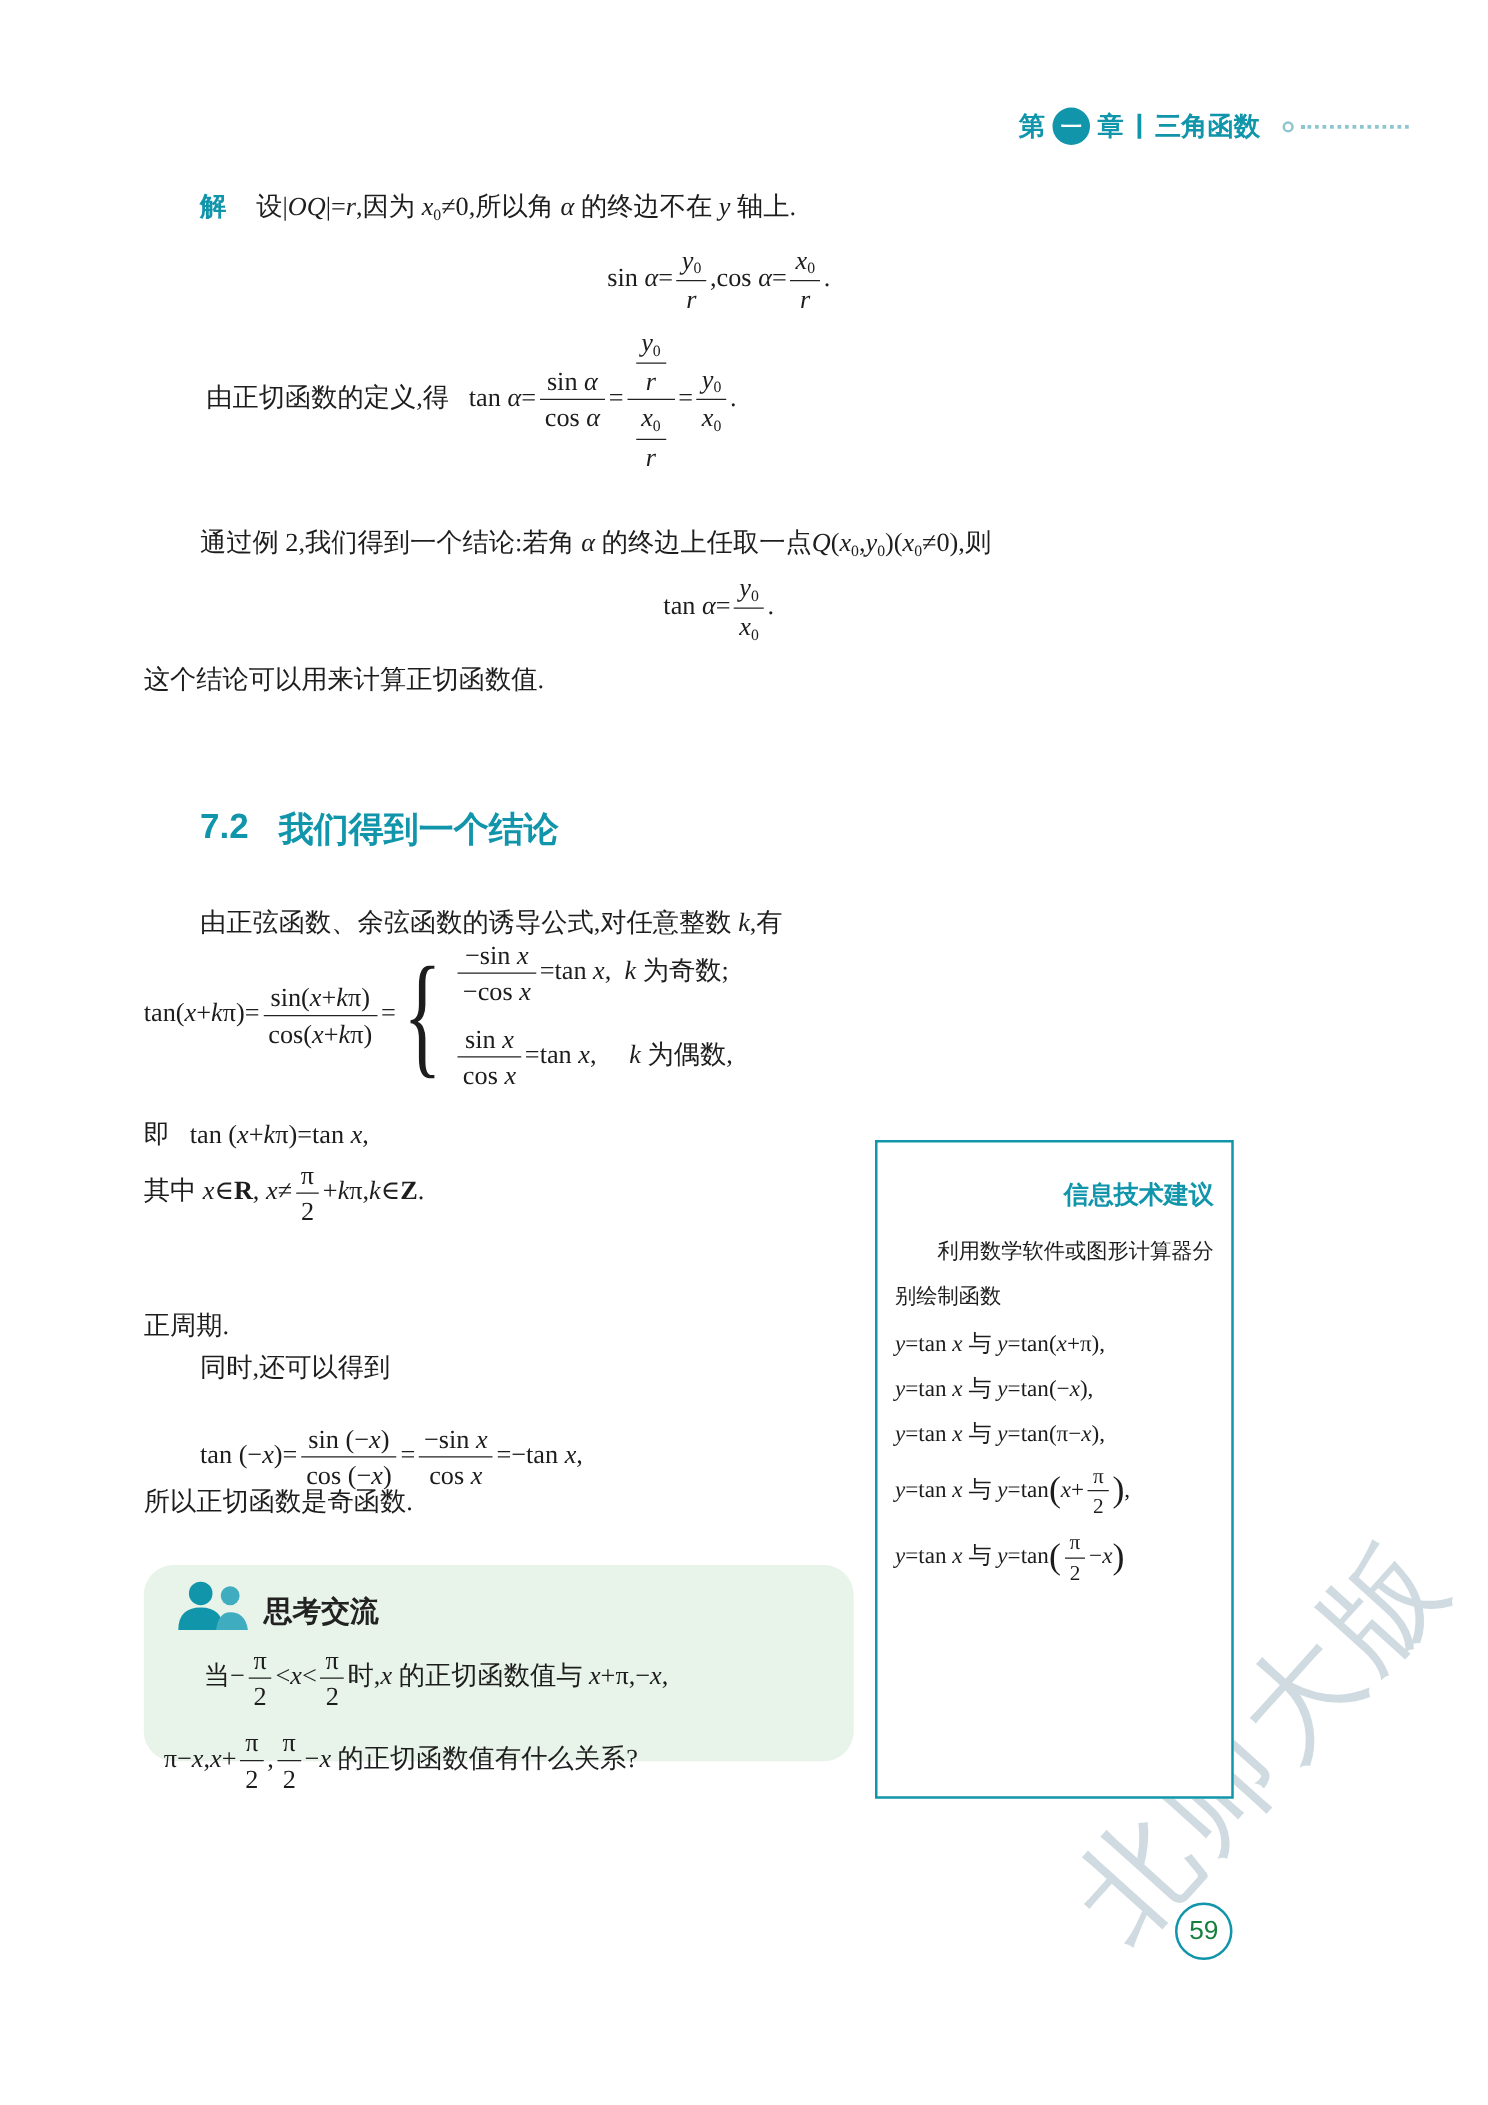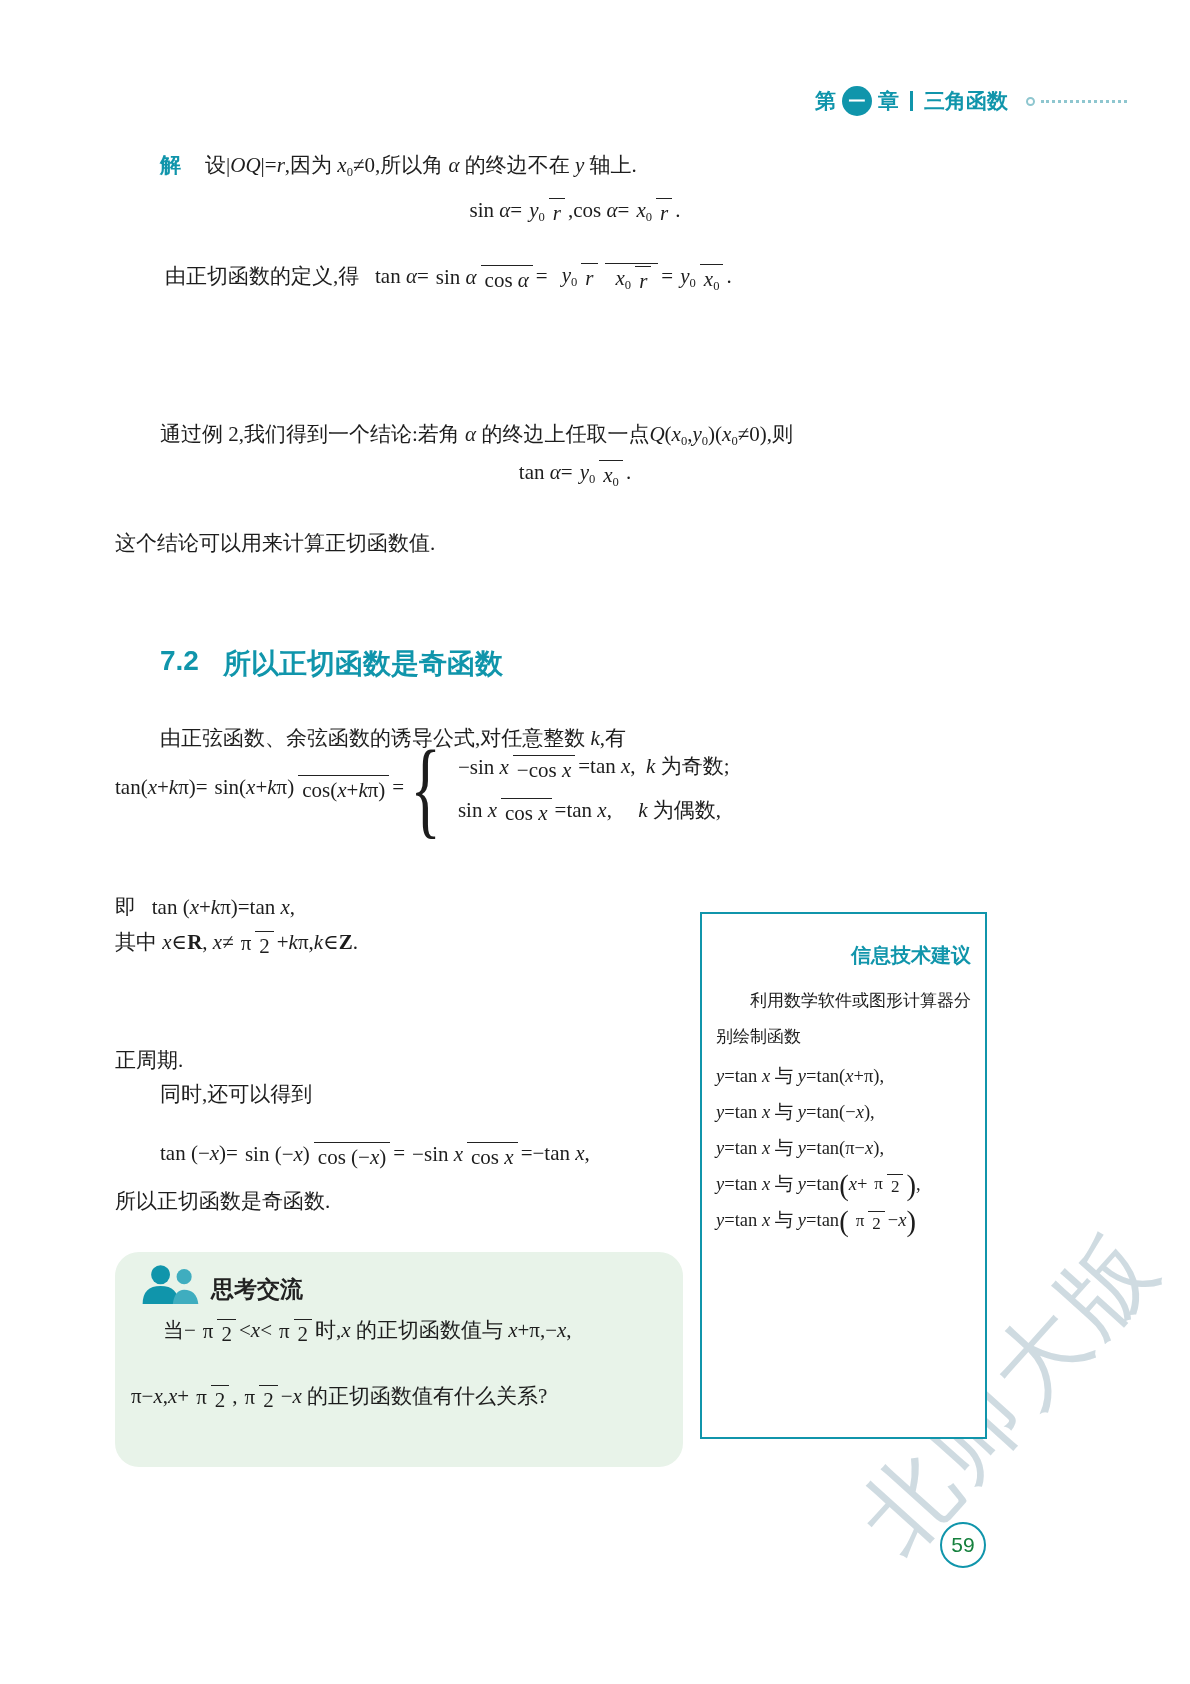--- a/index.html
+++ b/index.html
@@ -14,21 +14,21 @@
   .teal { color:#1095ab; }
 
   
   .ml { font-size:21px; line-height:1.35; white-space:nowrap; }
   .ml span { white-space:pre; }
   .flow span { white-space:normal; }
   .seg-i { font-style:italic; }
   .seg-b { font-weight:700; }
   .seg-sub { font-size:0.6em; vertical-align:-0.3em; }
   .seg-bp { display:inline-block; font-size:1.55em; line-height:0.9; vertical-align:middle; font-weight:300; }
-  .frac { display:inline-flex; vertical-align:middle; margin:0 3px; text-align:center; line-height:1.15; }
+  .frac { display:inline-flex; flex-direction:column; vertical-align:middle; margin:0 3px; text-align:center; line-height:1.15; }
   .frac .num { display:block; padding:0 4px 2px; }
   .frac .den { display:block; border-top:1.5px solid #222; padding:2px 4px 0; }
 
   
   .header { top:86px; left:815px; display:flex; align-items:center; gap:6px;
             color:#1095ab; font-weight:700; font-size:21px; }
   .h-circle { width:30px; height:30px; border-radius:50%; background:#1095ab; color:#fff;
               display:flex; align-items:center; justify-content:center; font-size:17px; flex:0 0 auto; }
   .h-div { width:3px; height:20px; background:#1095ab; margin:0 5px; }
   .h-dotcircle { width:9px; height:9px; border:2px solid #8ec6cf; border-radius:50%; margin-left:12px; flex:0 0 auto; }
@@ -54,21 +54,21 @@
 
   .l-lineI  { top:893px; left:115px; }
   .l-lineJ  { top:928px; left:115px; }
   .l-paraK1 { top:1000px; left:160px; }
   .l-lineK2 { top:1046px; left:115px; }
   .l-lineL  { top:1080px; left:160px; }
   .l-formM  { top:1111px; left:160px;margin-top:28px; }
   .l-lineN  { top:1187px; left:115px; }
 
   
-  .think-box { top:1252px; left:115px; width:568px; height:215px;
+  .think-box { top:1252px; left:115px; width:568px; height:157px;
                background:#e8f3e9; border-radius:24px; }
   .tb-icon  { position:absolute; top:10px; left:22px; }
   .tb-title { position:absolute; top:22px; left:96px; font-size:23px; font-weight:700; color:#222; }
   .tb-line1 { position:absolute; top:64px;  left:48px; }
   .tb-line2 { position:absolute; top:130px; left:16px; }
 
   
   .info-box { top:912px; left:700px; width:287px; height:527px;
               border:2px solid #1095ab; background:#fff; padding:28px 14px 0; }
   .ib-title { text-align:right; font-size:20px; font-weight:700; color:#1095ab; margin-bottom:14px; }
@@ -113,21 +113,21 @@
   <div class="abs l-formC ml"><span class="seg-c">由正切函数的定义,得</span><span class="seg-c">   </span><span class="seg-c">tan </span><span class="seg-i">α</span><span class="seg-c">=</span><span class="frac"><span class="num"><span class="seg-c">sin </span><span class="seg-i">α</span></span><span class="den"><span class="seg-c">cos </span><span class="seg-i">α</span></span></span><span class="seg-c">=</span><span class="frac"><span class="num"><span class="frac"><span class="num"><span class="seg-i">y</span><span class="seg-sub">0</span></span><span class="den"><span class="seg-i">r</span></span></span></span><span class="den"><span class="frac"><span class="num"><span class="seg-i">x</span><span class="seg-sub">0</span></span><span class="den"><span class="seg-i">r</span></span></span></span></span><span class="seg-c">=</span><span class="frac"><span class="num"><span class="seg-i">y</span><span class="seg-sub">0</span></span><span class="den"><span class="seg-i">x</span><span class="seg-sub">0</span></span></span><span class="seg-c">.</span></div>
 
   <div class="abs l-lineD ml"><span class="seg-c">通过例 2,我们得到一个结论:若角 </span><span class="seg-i">α</span><span class="seg-c"> 的终边上任取一点</span><span class="seg-i">Q</span><span class="seg-c">(</span><span class="seg-i">x</span><span class="seg-sub">0</span><span class="seg-c">,</span><span class="seg-i">y</span><span class="seg-sub">0</span><span class="seg-c">)(</span><span class="seg-i">x</span><span class="seg-sub">0</span><span class="seg-c">≠0),则</span></div>
 
   <div class="abs l-formE ml"><span class="seg-c">tan </span><span class="seg-i">α</span><span class="seg-c">=</span><span class="frac"><span class="num"><span class="seg-i">y</span><span class="seg-sub">0</span></span><span class="den"><span class="seg-i">x</span><span class="seg-sub">0</span></span></span><span class="seg-c">.</span></div>
 
   <div class="abs l-lineF ml"><span class="seg-c">这个结论可以用来计算正切函数值.</span></div>
 
   <div class="abs sec-heading sans teal">
     <span>7.2</span>
-    <span>所以正切函数是奇函数</span>
+    <span>我们得到一个结论</span>
   </div>
 
   <div class="abs l-paraG ml"><span class="seg-c">由正弦函数、余弦函数的诱导公式,对任意整数 </span><span class="seg-i">k</span><span class="seg-c">,有</span></div>
 
   <div class="abs l-formH ml">
     <span><span class="seg-c">tan(</span><span class="seg-i">x</span><span class="seg-c">+</span><span class="seg-i">k</span><span class="seg-c">π)=</span><span class="frac"><span class="num"><span class="seg-c">sin(</span><span class="seg-i">x</span><span class="seg-c">+</span><span class="seg-i">k</span><span class="seg-c">π)</span></span><span class="den"><span class="seg-c">cos(</span><span class="seg-i">x</span><span class="seg-c">+</span><span class="seg-i">k</span><span class="seg-c">π)</span></span></span><span class="seg-c">=</span></span><span class="brace">{</span><span class="cases"><span class="case ml"><span class="frac"><span class="num"><span class="seg-c">−sin </span><span class="seg-i">x</span></span><span class="den"><span class="seg-c">−cos </span><span class="seg-i">x</span></span></span><span class="seg-c">=tan </span><span class="seg-i">x</span><span class="seg-c">,  </span><span class="seg-i">k</span><span class="seg-c"> 为奇数;</span></span><span class="case ml"><span class="frac"><span class="num"><span class="seg-c">sin </span><span class="seg-i">x</span></span><span class="den"><span class="seg-c">cos </span><span class="seg-i">x</span></span></span><span class="seg-c">=tan </span><span class="seg-i">x</span><span class="seg-c">,     </span><span class="seg-i">k</span><span class="seg-c"> 为偶数,</span></span></span>
   </div>
 
   <div class="abs l-lineI ml"><span class="seg-c">即   tan (</span><span class="seg-i">x</span><span class="seg-c">+</span><span class="seg-i">k</span><span class="seg-c">π)=tan </span><span class="seg-i">x</span><span class="seg-c">,</span></div>
 

